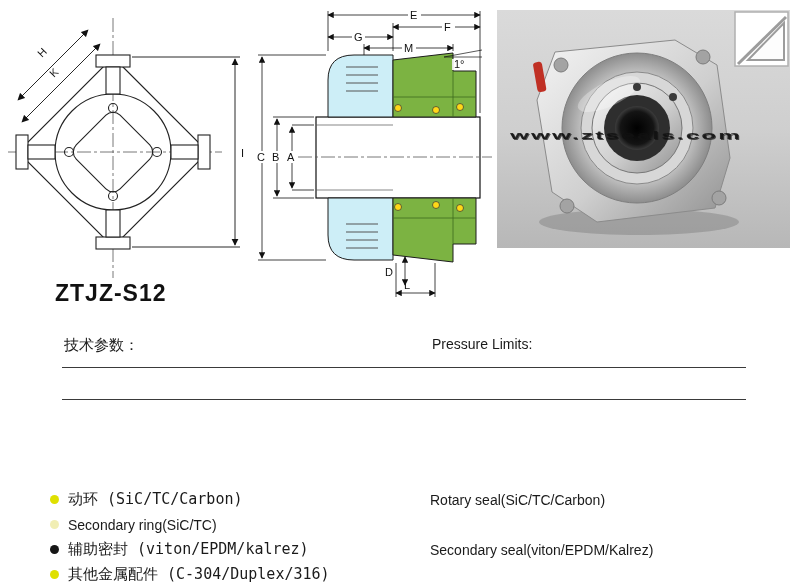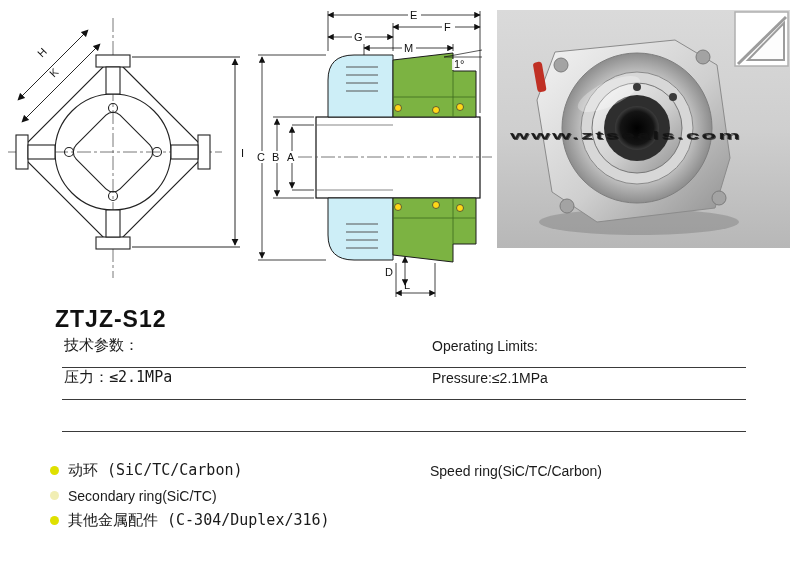--- a/index.html
+++ b/index.html
@@ -3,29 +3,29 @@
 <meta charset="utf-8">
 <style>
   html,body{margin:0;padding:0;background:#fff;}
   .page{position:relative;width:800px;height:587px;background:#ffffff;overflow:hidden;
         font-family:"Liberation Sans","DejaVu Sans",sans-serif;color:#1a1a1a;}
   .fig{position:absolute;}
   .fig-front{left:8px;top:14px;}
   .fig-section{left:246px;top:5px;}
   .fig-photo{left:497px;top:10px;}
   svg text{font-family:"Liberation Sans","DejaVu Sans",sans-serif;font-size:11px;fill:#111;}
-  .page-title{position:absolute;left:55px;top:306px;margin:0;font-size:23px;font-weight:bold;
+  .page-title{position:absolute;left:55px;top:280px;margin:0;font-size:23px;font-weight:bold;
               letter-spacing:1px;color:#111;}
   .specs{position:absolute;left:62px;top:336px;width:684px;}
-  .spec-row{display:flex;align-items:center;height:32px;border-bottom:1px solid #3a3a3a;
+  .spec-row{display:flex;align-items:flex-start;height:32px;border-bottom:1px solid #3a3a3a;
             padding-bottom:12px;box-sizing:border-box;}
   .spec-zh{width:368px;font-size:15px;font-family:"DejaVu Sans Mono","Liberation Mono",monospace;
            padding-left:2px;white-space:nowrap;}
   .spec-en{font-size:14px;white-space:nowrap;}
-  .materials{position:absolute;left:50px;top:458px;width:720px;}
+  .materials{position:absolute;left:50px;top:487px;width:720px;}
   .material-row{display:flex;align-items:center;height:25px;}
   .bullet{width:9px;height:9px;border-radius:50%;margin-right:9px;flex:none;background:#ccc;}
   .m-zh{width:362px;font-size:15px;font-family:"DejaVu Sans Mono","Liberation Mono",monospace;
         white-space:nowrap;}
   .m-en{font-size:14px;white-space:nowrap;}
 </style>
 </head>
 <body>
 
 <div class="page">
@@ -237,39 +237,40 @@
       <line x1="241" y1="54" x2="289" y2="7" stroke="#9c9c9c" stroke-width="3"></line>
       <path d="M251,50 L287,50 L287,13 Z" fill="#fdfdfd" stroke="#9c9c9c" stroke-width="2"></path>
     </g>
   </svg>
 
   <h1 class="page-title">ZTJZ-S12</h1>
 
   <div class="specs">
     <div class="spec-row">
       <span class="spec-zh">技术参数：</span>
-      <span class="spec-en">Operating Limits:</span>
-    </div>
-    <div class="spec-row">
-      <span class="spec-zh">压力：≤2.1MPa</span>
-      <span class="spec-en">Pressure:≤2.1MPa</span>
+      <span class="spec-en">Pressure Limits:</span>
     </div>
     <div class="spec-row">
     </div>
   </div>
 
   <div class="materials">
     <div class="material-row">
       <span class="bullet" style="background-color: rgb(223, 224, 0);"></span>
       <span class="m-zh">动环 (SiC/TC/Carbon)</span>
-      <span class="m-en">Speed ring(SiC/TC/Carbon)</span>
+      <span class="m-en">Rotary seal(SiC/TC/Carbon)</span>
     </div>
     <div class="material-row">
       <span class="bullet" style="background-color: rgb(241, 238, 180);"></span>
       <span class="m-en">Secondary ring(SiC/TC)</span>
     </div>
     <div class="material-row">
+      <span class="bullet" style="background-color: rgb(22, 22, 22);"></span>
+      <span class="m-zh">辅助密封 (viton/EPDM/kalrez)</span>
+      <span class="m-en">Secondary seal(viton/EPDM/Kalrez)</span>
+    </div>
+    <div class="material-row">
       <span class="bullet" style="background-color: rgb(223, 224, 0);"></span>
       <span class="m-zh">其他金属配件 (C-304/Duplex/316)</span>
     </div>
   </div>
 
 </div>
 
 </body></html>

